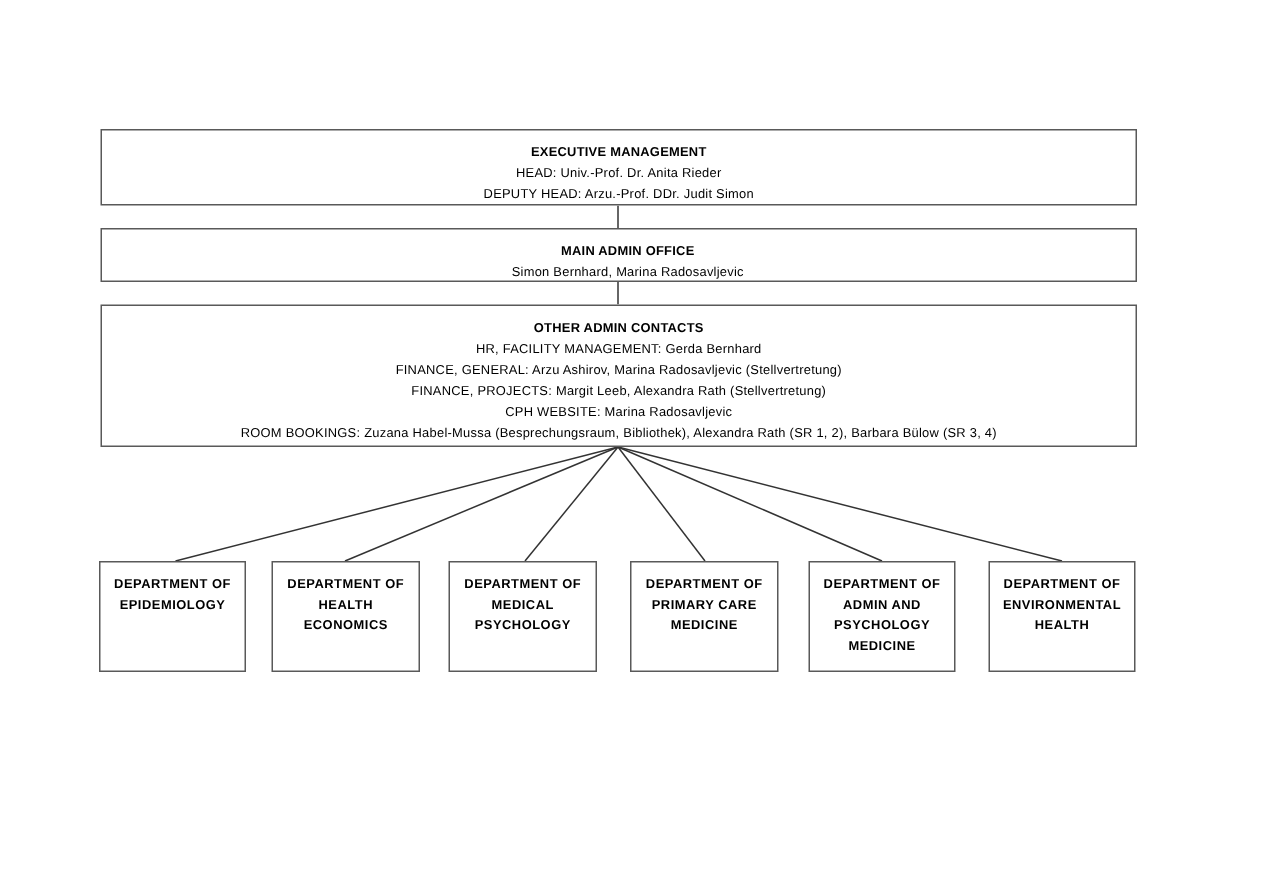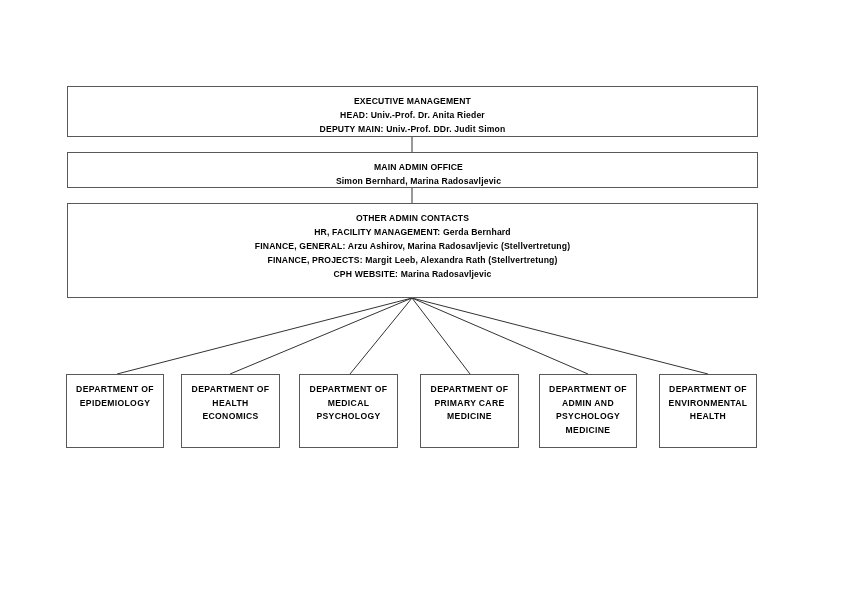--- a/index.html
+++ b/index.html
@@ -42,21 +42,20 @@
   .dept-box {
     padding-top: 8px;
     justify-content: flex-start;
   }
   .line {
     font-size: 8.6px;
     line-height: 14.1px;
     text-align: center;
     white-space: nowrap;
     letter-spacing: 0.02em;
-    font-weight: bold;
   }
   .line.bold {
     font-weight: bold;
   }
   .dept-line {
     font-size: 8.6px;
     font-weight: bold;
     line-height: 13.6px;
     text-align: right;
     letter-spacing: 0.04em;
@@ -78,34 +77,35 @@
     <line x1="412" y1="298" x2="230" y2="374" stroke="#333333" stroke-width="1"></line>
     <line x1="412" y1="298" x2="350" y2="374" stroke="#333333" stroke-width="1"></line>
     <line x1="412" y1="298" x2="470" y2="374" stroke="#333333" stroke-width="1"></line>
     <line x1="412" y1="298" x2="588" y2="374" stroke="#333333" stroke-width="1"></line>
     <line x1="412" y1="298" x2="708" y2="374" stroke="#333333" stroke-width="1"></line>
   </svg>
 
   <div class="node-box wide-box" style="left:67px; top:86px; width:691px; height:51px;">
     <div class="line bold">EXECUTIVE MANAGEMENT</div>
     <div class="line">HEAD: Univ.-Prof. Dr. Anita Rieder</div>
-    <div class="line">DEPUTY MAIN: Univ.-Prof. DDr. Judit Simon</div>
+    <div class="line">DEPUTY HEAD: Arzu.-Prof. DDr. Judit Simon</div>
   </div>
 
   <div class="node-box wide-box" style="left:67px; top:152px; width:691px; height:36px;padding-left:12px;">
     <div class="line bold">MAIN ADMIN OFFICE</div>
     <div class="line">Simon Bernhard, Marina Radosavljevic</div>
   </div>
 
   <div class="node-box wide-box" style="left:67px; top:203px; width:691px; height:95px;">
     <div class="line bold">OTHER ADMIN CONTACTS</div>
     <div class="line">HR, FACILITY MANAGEMENT: Gerda Bernhard</div>
     <div class="line">FINANCE, GENERAL: Arzu Ashirov, Marina Radosavljevic (Stellvertretung)</div>
     <div class="line">FINANCE, PROJECTS: Margit Leeb, Alexandra Rath (Stellvertretung)</div>
     <div class="line">CPH WEBSITE: Marina Radosavljevic</div>
+    <div class="line">ROOM BOOKINGS: Zuzana Habel-Mussa (Besprechungsraum, Bibliothek), Alexandra Rath (SR 1, 2), Barbara Bülow (SR 3, 4)</div>
   </div>
 
   <div class="node-box dept-box" style="left:66px; top:374px; width:98px; height:74px;">
     <div class="dept-line">DEPARTMENT OF</div>
     <div class="dept-line">EPIDEMIOLOGY</div>
   </div>
 
   <div class="node-box dept-box" style="left:181px; top:374px; width:99px; height:74px;">
     <div class="dept-line">DEPARTMENT OF</div>
     <div class="dept-line">HEALTH</div>

